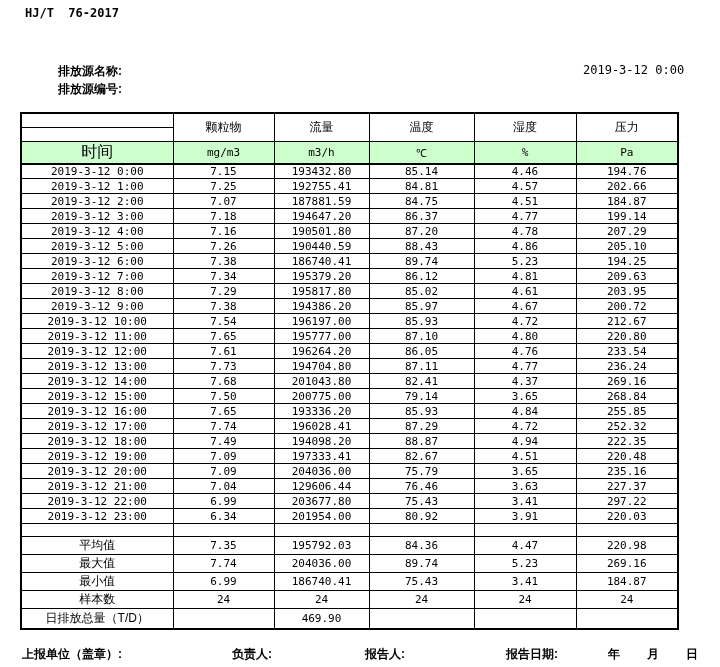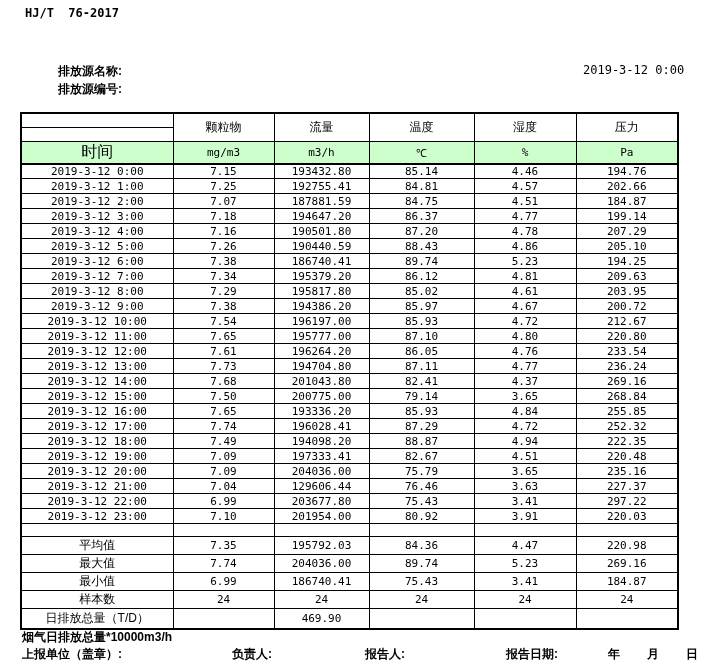--- a/index.html
+++ b/index.html
@@ -281,21 +281,21 @@
         <tr class="data-row">
           <td>2019-3-12 22:00</td>
           <td>6.99</td>
           <td>203677.80</td>
           <td>75.43</td>
           <td>3.41</td>
           <td>297.22</td>
         </tr>
         <tr class="data-row">
           <td>2019-3-12 23:00</td>
-          <td>7.10</td>
+          <td>6.34</td>
           <td>201954.00</td>
           <td>80.92</td>
           <td>3.91</td>
           <td>220.03</td>
         </tr>
         <tr class="blank-row">
           <td></td>
           <td></td>
           <td></td>
           <td></td>
@@ -338,21 +338,20 @@
           <td class="label-cell">日排放总量（T/D）</td>
           <td></td>
           <td>469.90</td>
           <td></td>
           <td></td>
           <td></td>
         </tr>
       </tbody>
   </table>
 
-  <div class="footnote">烟气日排放总量*10000m3/h</div>
 
   <div class="sign-row">
     <span class="lbl-unit">上报单位（盖章）:</span>
     <span class="lbl-resp">负责人:</span>
     <span class="lbl-report">报告人:</span>
     <span class="lbl-date">报告日期:</span>
     <span class="lbl-year">年</span>
     <span class="lbl-month">月</span>
     <span class="lbl-day">日</span>
   </div>

